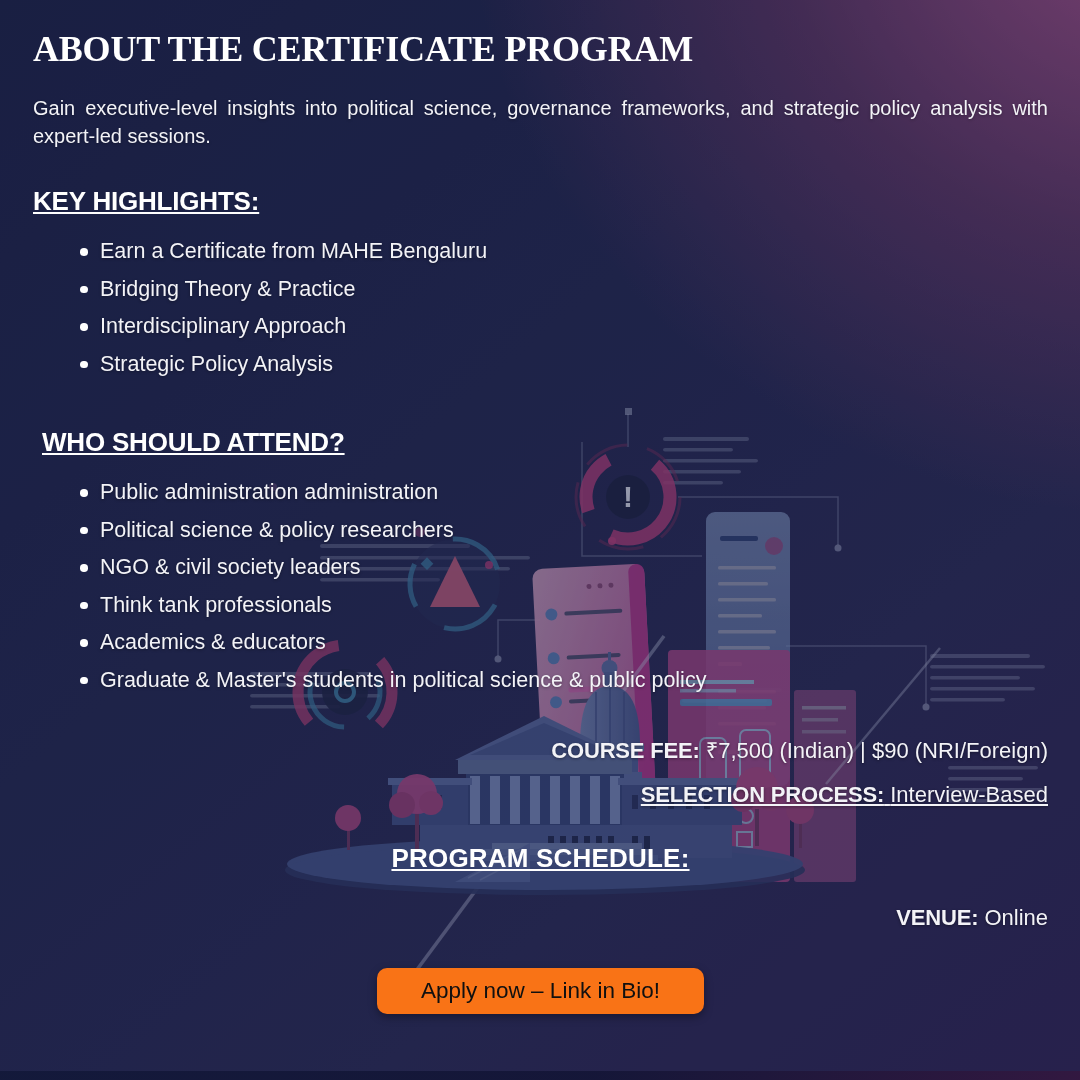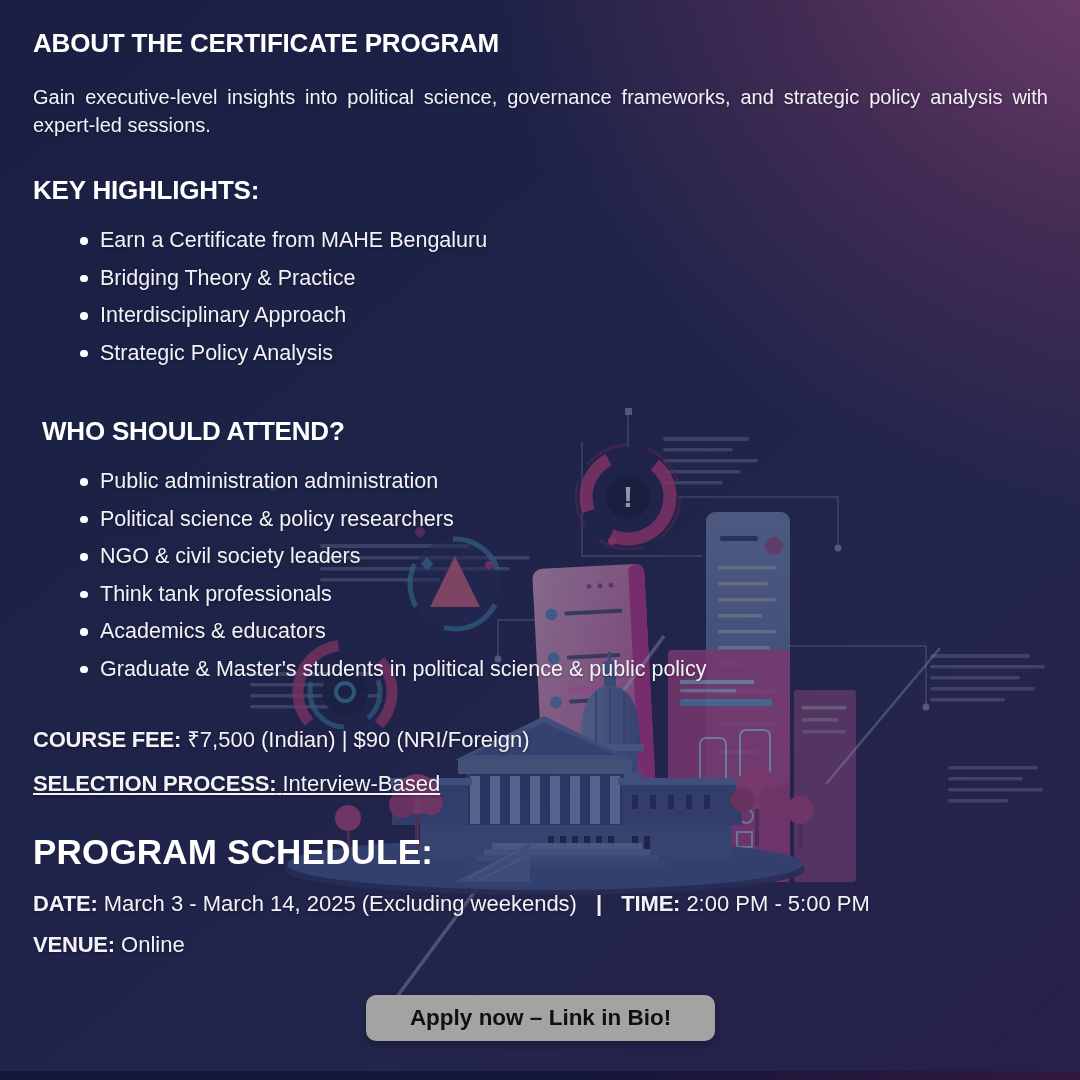--- a/index.html
+++ b/index.html
@@ -14,44 +14,44 @@
       linear-gradient(140deg, #1b2147 0%, #212750 40%, #292a55 70%, #2e2455 100%);
   }
   .art { position:absolute; inset:0; opacity:0.85; }
   .tint { position:absolute; inset:0; background:rgba(22,25,56,0.30); }
   .bottom-strip {
     position:absolute; left:0; right:0; bottom:0; height:9px; z-index:3;
     background:linear-gradient(90deg,#121839 0%, #131536 55%, #33173f 100%); opacity:0.9;
   }
   .content { position:relative; z-index:2; padding:28px 32px 0 33px; }
   h1,h2 { color:#ffffff; font-weight:700; letter-spacing:-0.2px; margin:0; }
-  h1 { font-size:26px; }
-  h2 { font-size:26px; margin-top:36px; }
+  h1 { font-size:36px;font-family:Liberation Serif, serif; }
+  h2 { font-size:26px; margin-top:36px;text-decoration:underline; }
   h2.who { margin-top:44px;margin-left:9px; }
-  h2.schedule { font-size:35px; margin-top:34px; letter-spacing:0.2px; }
+  h2.schedule { font-size:26px; margin-top:34px; letter-spacing:0.2px;text-align:center; }
   .intro { font-size:20px; line-height:27.5px; margin:25px 0 0; text-align:justify; text-shadow:0 1px 3px rgba(0,0,0,0.3); }
   ul.bullets { list-style:none; margin:16px 0 0; padding:0 0 0 47px; }
   ul.bullets li {
     position:relative; padding-left:20px; font-size:21.5px; line-height:37.5px;
     text-shadow:0 1px 3px rgba(0,0,0,0.35);
   }
   ul.bullets li::before {
     content:""; position:absolute; left:0; top:15px; width:7.5px; height:7.5px;
     border-radius:50%; background:#ffffff;
   }
-  .info { font-size:22px; line-height:28px; margin:38px 0 0; text-shadow:0 1px 3px rgba(0,0,0,0.4); }
+  .info { font-size:22px; line-height:28px; margin:38px 0 0; text-shadow:0 1px 3px rgba(0,0,0,0.4);text-align:right; }
   .info b { font-weight:700; letter-spacing:-0.2px; }
   .info.selection { margin-top:16px;text-decoration:underline; }
   .info.date { margin-top:18px; }
-  .info.venue { margin-top:13px; }
+  .info.venue { margin-top:30px; }
   .sep { font-weight:700; margin:0 13px; }
   .cta-row { text-align:center; margin-top:36px; }
   .cta {
-    background:#a3a3a3; color:#101010; border:none; border-radius:10px;
-    font-family:"Liberation Sans", sans-serif; font-weight:700; font-size:22.5px;
+    background:#f97316; color:#101010; border:none; border-radius:10px;
+    font-family:"Liberation Sans", sans-serif; font-weight:400; font-size:22.5px;
     padding:10px 44px; box-shadow:0 3px 8px rgba(0,0,0,0.35); cursor:pointer;
   }
 </style>
 </head>
 <body>
 
 <div class="canvas">
   <div class="bg"></div>
 
   <svg class="art" viewBox="0 0 1080 1080" xmlns="http://www.w3.org/2000/svg">
@@ -318,27 +318,20 @@
       <span>₹7,500 (Indian) | $90 (NRI/Foreign)</span>
     </p>
 
     <p class="info selection">
       <b>SELECTION PROCESS:</b>
       <span>Interview-Based</span>
     </p>
 
     <h2 class="schedule">PROGRAM SCHEDULE:</h2>
 
-    <p class="info date">
-      <b>DATE:</b>
-      <span>March 3 - March 14, 2025 (Excluding weekends)</span>
-      <span class="sep">|</span>
-      <b>TIME:</b>
-      <span>2:00 PM - 5:00 PM</span>
-    </p>
 
     <p class="info venue">
       <b>VENUE:</b>
       <span>Online</span>
     </p>
 
     <div class="cta-row">
       <button class="cta">Apply now – Link in Bio!</button>
     </div>
   </div>

